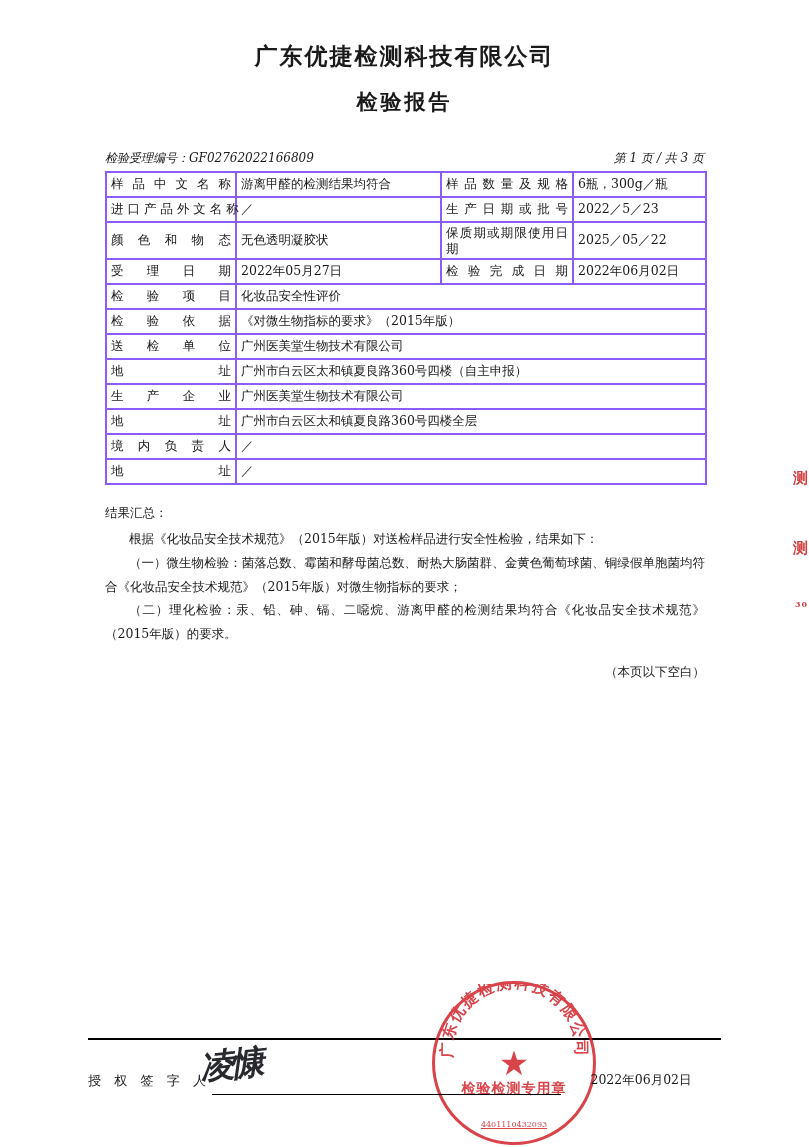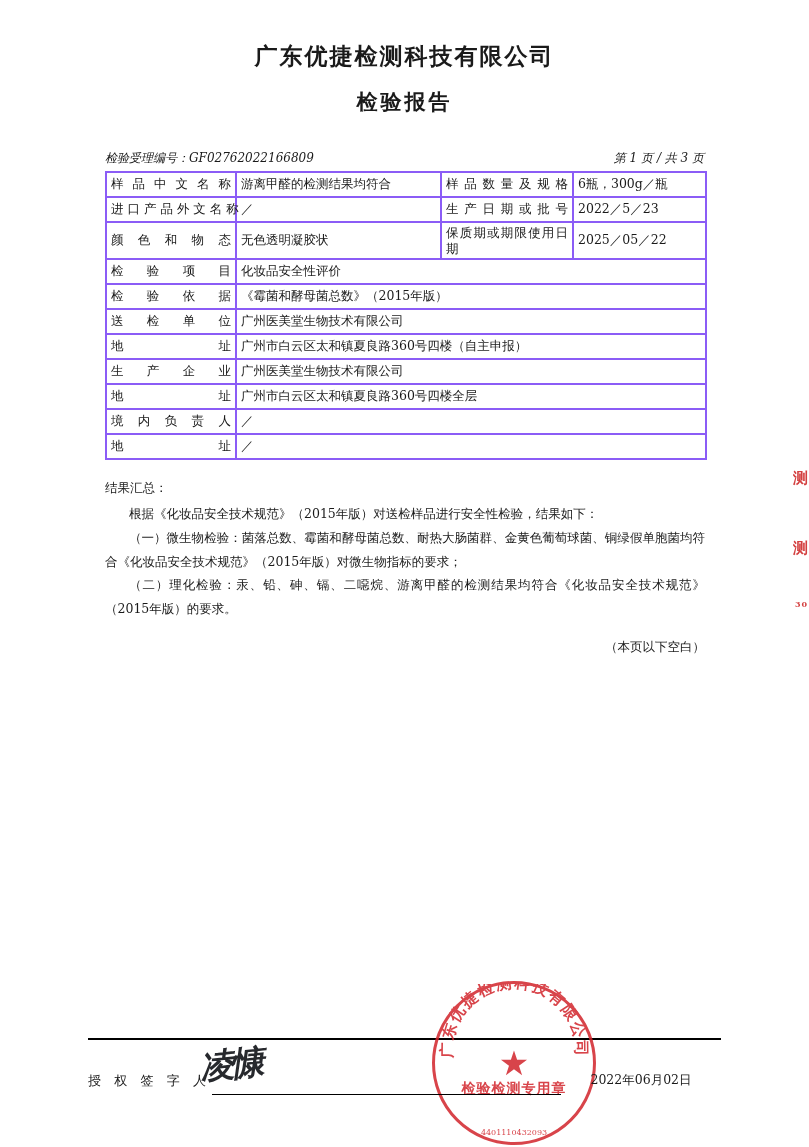--- a/index.html
+++ b/index.html
@@ -170,25 +170,26 @@
     top: 96px;
     width: 100%;
     text-align: center;
     font-size: 14px;
     letter-spacing: 1px;
     font-weight: bold;
   }
   .seal .code {
     position: absolute;
     left: 0;
-    top: 144px;
+    top: 136px;
     width: 100%;
     text-align: center;
     font-size: 8px;
     letter-spacing: 0px;
+    text-decoration: underline;
   }
   .seal-arc {
     position: absolute;
     left: 0; top: 0;
     width: 158px;
     height: 158px;
   }
   .seal-arc text {
     font-size: 15.5px;
     font-weight: bold;
@@ -247,28 +248,34 @@
         <td class="val">／</td>
         <td class="lbl">生 产 日 期 或 批 号</td>
         <td class="val">2022／5／23</td>
       </tr>
       <tr>
         <td class="lbl">颜 色 和 物 态</td>
         <td class="val">无色透明凝胶状</td>
         <td class="lbl" style="text-align-last:justify; white-space:normal; line-height:1.25;">保质期或期限使用日期</td>
         <td class="val">2025／05／22</td>
       </tr>
+      <tr>
+        <td class="lbl">受 理 日 期</td>
+        <td class="val">2022年05月27日</td>
+        <td class="lbl">检 验 完 成 日 期</td>
+        <td class="val">2022年06月02日</td>
+      </tr>
 
       <tr>
         <td class="lbl">检 验 项 目</td>
         <td class="val" colspan="3">化妆品安全性评价</td>
       </tr>
       <tr>
         <td class="lbl">检 验 依 据</td>
-        <td class="val" colspan="3">《霉菌和酵母菌总数》（2015年版）</td>
+        <td class="val" colspan="3">《对微生物指标的要求》（2015年版）</td>
       </tr>
       <tr>
         <td class="lbl">送 检 单 位</td>
         <td class="val" colspan="3">广州医美堂生物技术有限公司</td>
       </tr>
       <tr>
         <td class="lbl">地 址</td>
         <td class="val" colspan="3">广州市白云区太和镇夏良路360号四楼（自主申报）</td>
       </tr>
       <tr>

